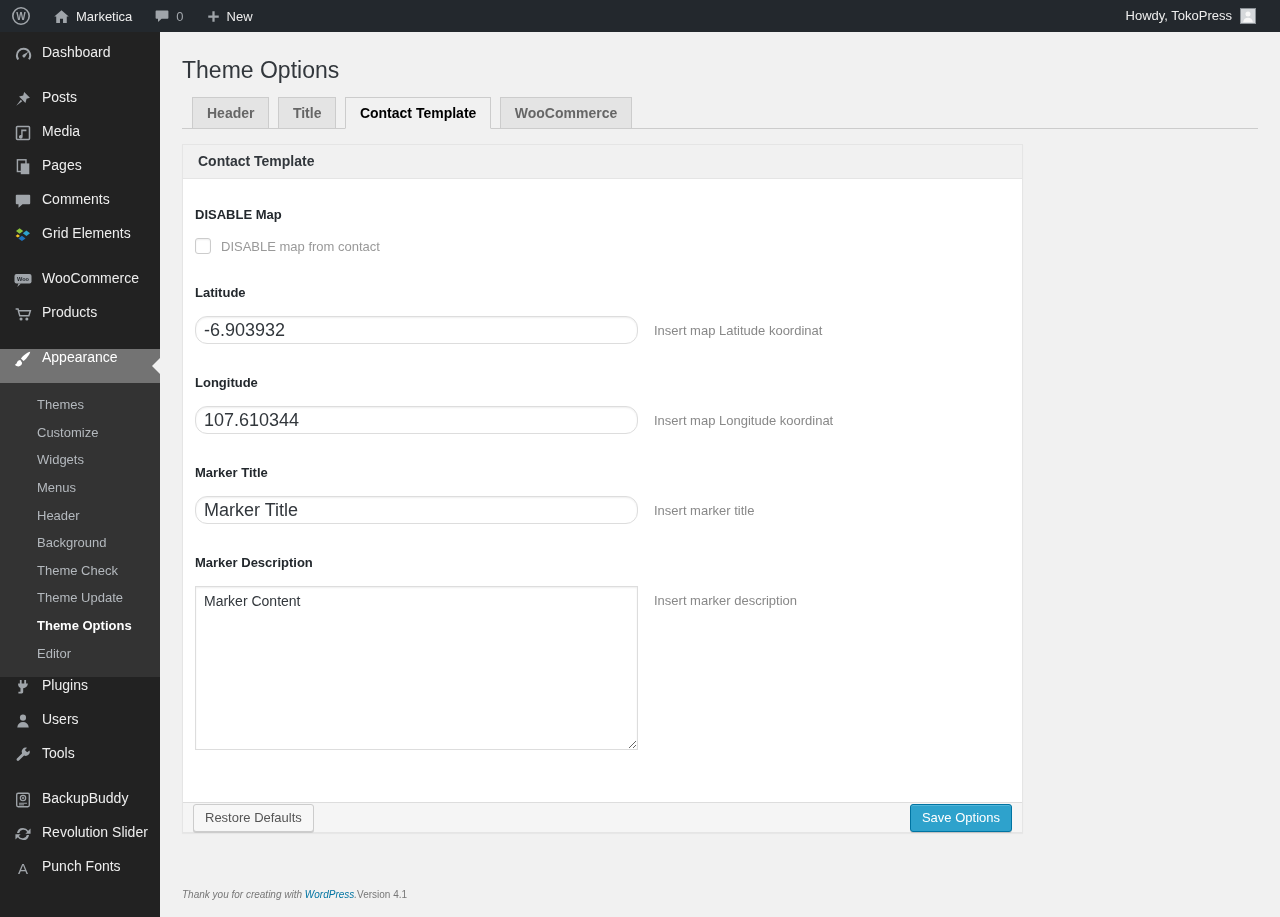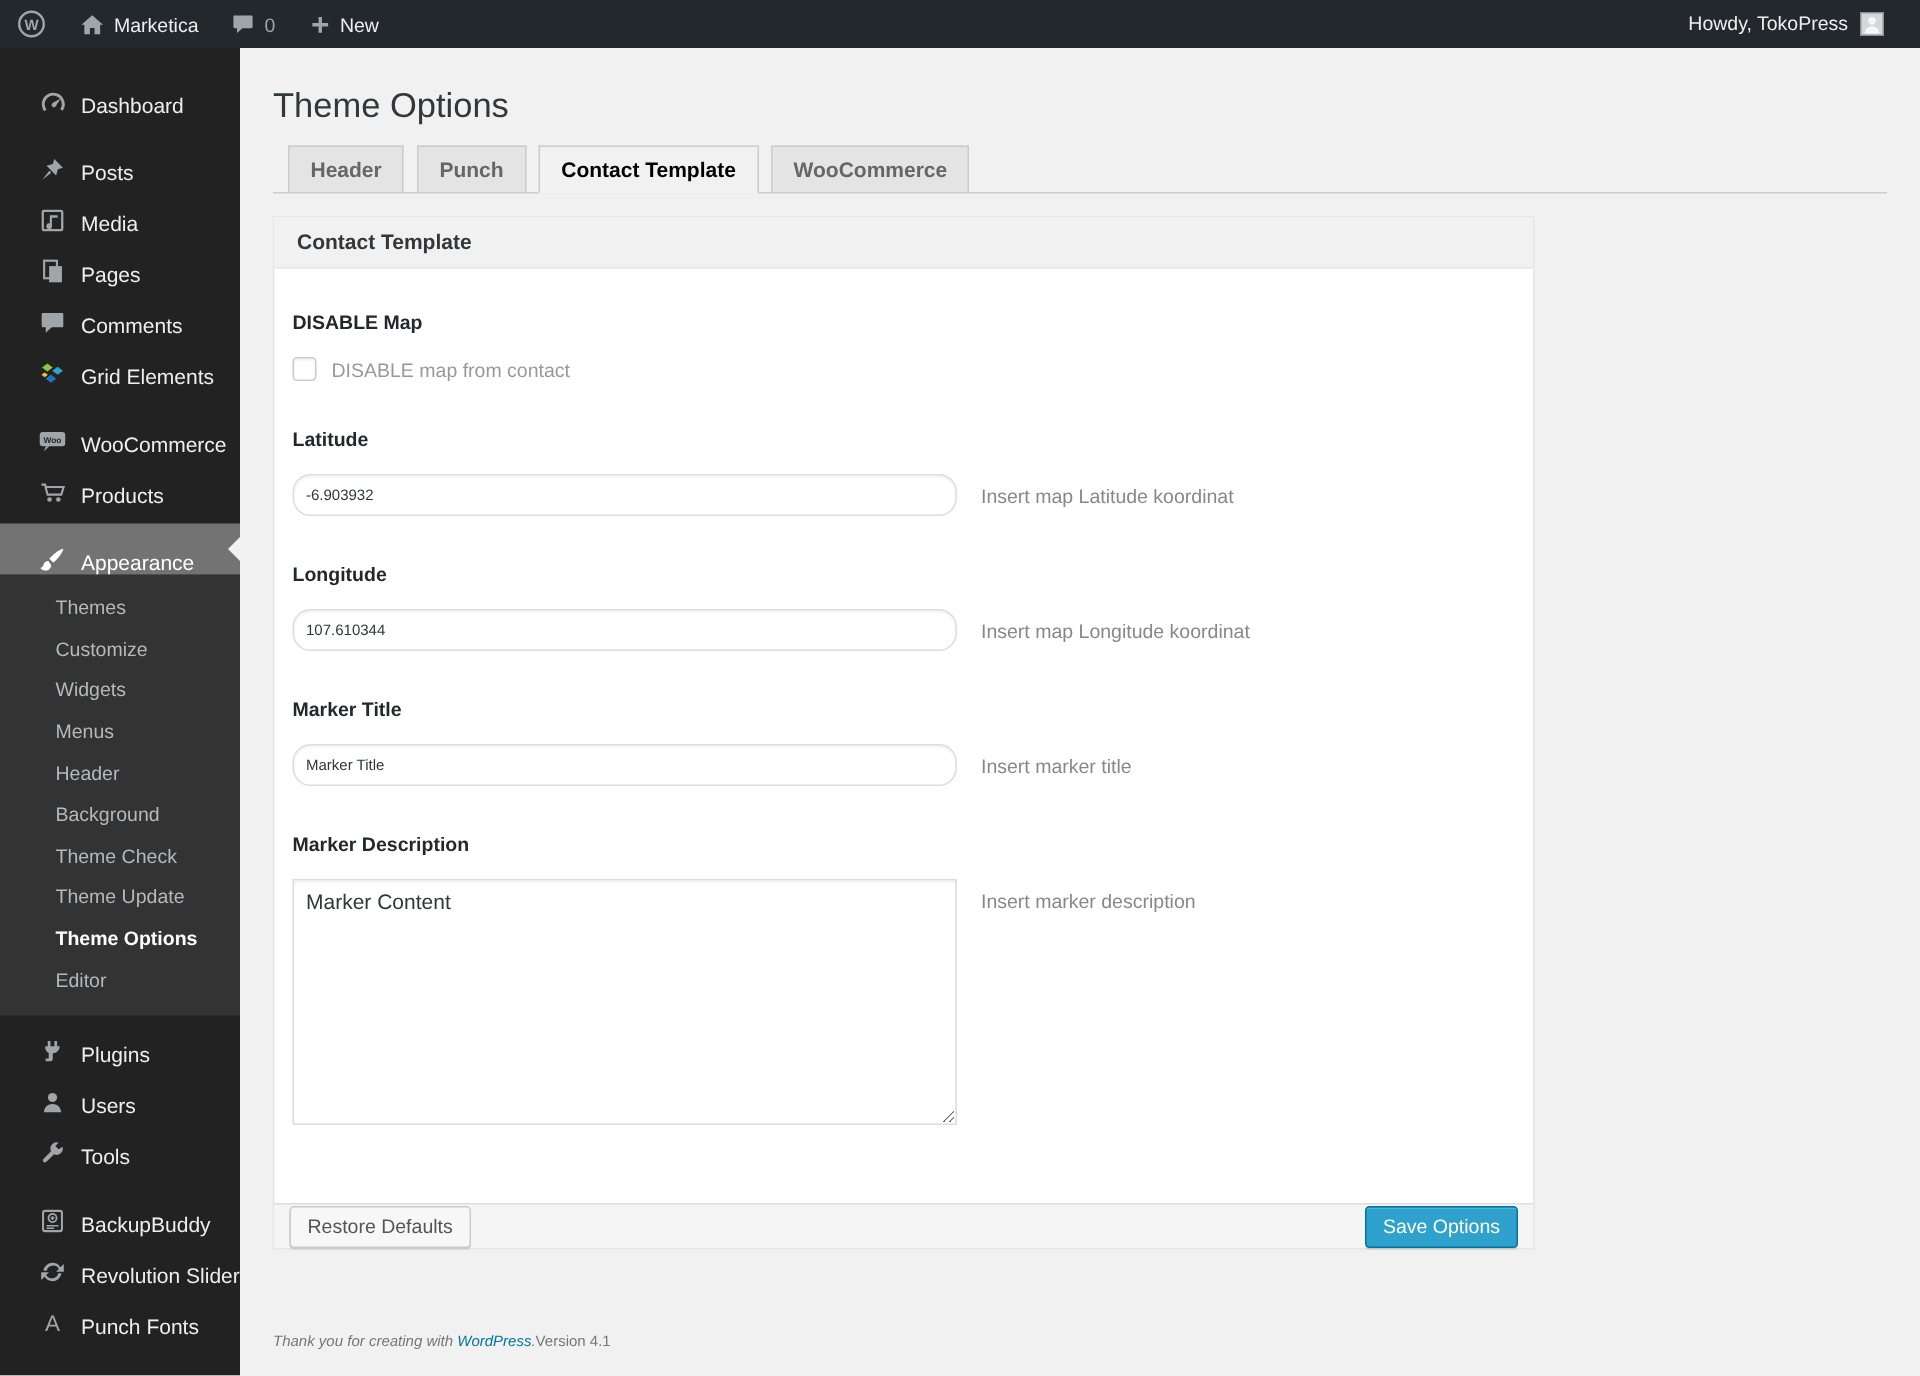--- a/index.html
+++ b/index.html
@@ -25,21 +25,21 @@
     width:16px; height:16px; background:#d5d8db; border:1px solid #8b9196;
     display:flex; align-items:flex-end; justify-content:center; overflow:hidden;
   }
 
   
   .sidebar {
     position:absolute; top:32px; left:0; width:160px; height:885px;
     background:#222; color:#eee; font-size:14px; padding-top:12px;
   }
   .menu-item {
-    display:flex; align-items:flex-end; height:34px; padding-left:25px; cursor:pointer;
+    display:flex; align-items:flex-start; height:34px; padding-left:13px; cursor:pointer;
   }
   .menu-item .mi { width:20px; height:20px; color:#a0a5aa; margin-right:9px; flex:none; display:flex; align-items:center; justify-content:center; }
   .menu-item .ml { color:#eee; }
   .sep { height:11px; }
   .menu-item.active {
     background:#737373; position:relative;
   }
   .menu-item.active .mi { color:#fff; }
   .menu-item.active .ml { color:#fff; }
   .menu-arrow {
@@ -81,21 +81,21 @@
   .field-label { font-size:13px; font-weight:bold; color:#23282d; margin-bottom:16px; }
   .field-row { display:flex; align-items:flex-start; }
   .check-row { display:flex; align-items:flex-end; gap:10px; }
   .wp-checkbox {
     appearance:none; -webkit-appearance:none; margin:0;
     width:16px; height:16px; border:1px solid #ccc; border-radius:3px; background:#fff;
     box-shadow:inset 0 1px 2px rgba(0,0,0,.07); cursor:pointer;
   }
   .check-label { font-size:13px; color:#999; }
   .text-input {
-    width:443px; height:28px; padding:0 8px; font-size:10px; color:#32373c;
+    width:443px; height:28px; padding:0 8px; font-size:18px; color:#32373c;
     border:1px solid #ddd; background:#fff; border-radius:12px;
     box-shadow:inset 0 1px 2px rgba(0,0,0,.07); outline:none;
     font-family:"Liberation Sans", sans-serif;
   }
   .textarea-input {
     width:443px; height:164px; padding:6px 8px; font-size:14px; color:#32373c;
     border:1px solid #ddd; background:#fff; border-radius:0;
     box-shadow:inset 0 1px 2px rgba(0,0,0,.07); outline:none; resize:both;
     font-family:"Liberation Sans", sans-serif;
   }
@@ -350,21 +350,21 @@
   </div>
 
 </div>
 
 <div class="content">
 
   <h1 class="page-title">Theme Options</h1>
 
   <div class="nav-tabs">
     <span class="nav-tab">Header</span>
-    <span class="nav-tab">Punch</span>
+    <span class="nav-tab">Title</span>
     <span class="nav-tab active">Contact Template</span>
     <span class="nav-tab">WooCommerce</span>
   </div>
 
   <div class="panel">
     <div class="panel-header">Contact Template</div>
 
     <div class="panel-body">
 
       <div class="field-group">

